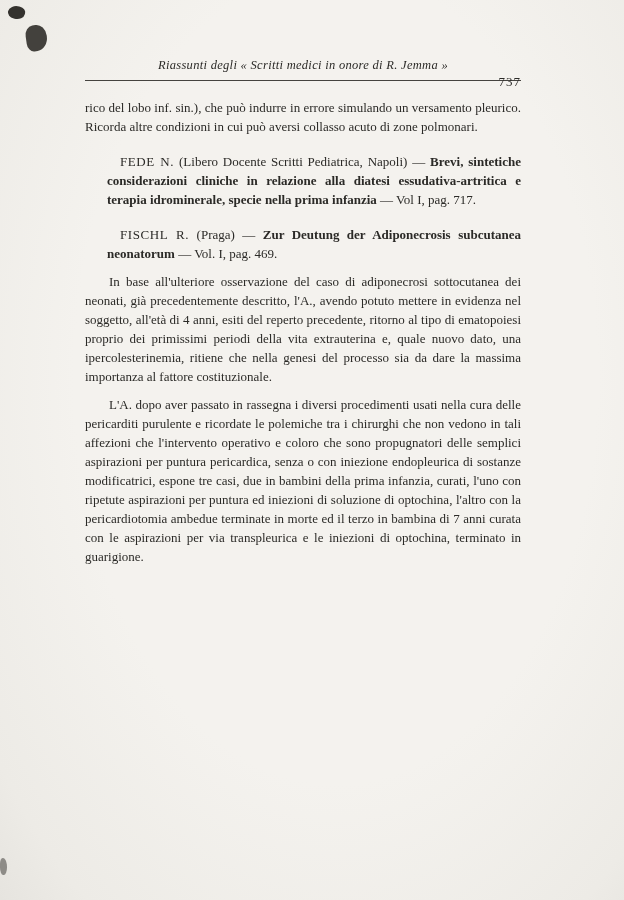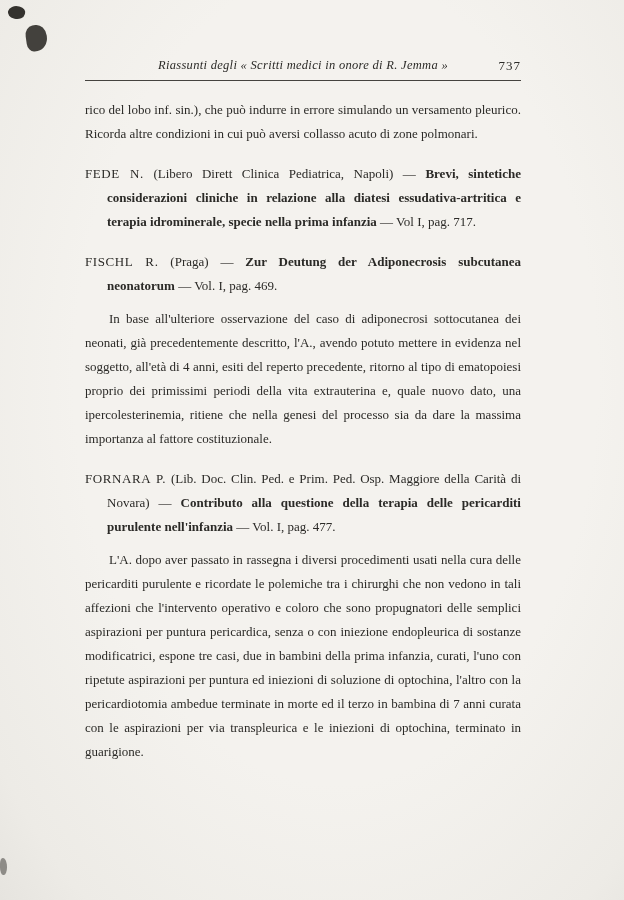--- a/index.html
+++ b/index.html
@@ -32,53 +32,54 @@
     height: 18px;
     font-style: italic;
     font-size: 12.5px;
     letter-spacing: 0.3px;
     text-align: center;
     white-space: nowrap;
   }
   .page-number {
     position: absolute;
     right: 0;
-    top: 0;
+    top: 16px;
     font-style: normal;
     font-size: 13px;
     letter-spacing: 1px;
   }
   .rule {
     border: none;
     border-top: 1.2px solid #45433f;
     margin: 4px 0 0 0;
   }
   p {
     margin: 0;
     font-size: 13px;
-    line-height: 24px;
+    line-height: 19px;
     text-align: justify;
   }
   .cont {
     margin-top: 17px;
   }
   .entry {
     margin-top: 0;
   }
   .entry-head {
     margin-top: 16px;
     padding-left: 22px;
     text-indent: -22px;
   }
   .entry-body {
     margin-top: 9px;
     text-indent: 24px;
   }
   .author {
     letter-spacing: 0.6px;
+    margin-left: 35px;
   }
   .entry-title {
     font-weight: bold;
   }
   .smudge {
     position: absolute;
     background: #34322e;
   }
   .s1 {
     left: 8px; top: 6px;
@@ -113,30 +114,29 @@
 
     <div class="header-row">
       <span>Riassunti degli « Scritti medici in onore di R. Jemma »</span>
       <span class="page-number">737</span>
     </div>
     <hr class="rule">
 
     <p class="cont">rico del lobo inf. sin.), che può indurre in errore simulando un versamento pleurico. Ricorda altre condizioni in cui può aversi collasso acuto di zone polmonari.</p>
 
     <div class="entry">
-      <p class="entry-head"><span class="author">FEDE N.</span><span> (Libero Dirett Clinica Pediatrica, Napoli) — </span><span class="entry-title">Brevi, sintetiche considerazioni cliniche in relazione alla diatesi essudativa-artritica e terapia idrominerale, specie nella prima infanzia</span><span> — Vol I, pag. 717.</span></p>
+      <p class="entry-head"><span class="author">FEDE N.</span><span> (Libero Docente Scritti Pediatrica, Napoli) — </span><span class="entry-title">Brevi, sintetiche considerazioni cliniche in relazione alla diatesi essudativa-artritica e terapia idrominerale, specie nella prima infanzia</span><span> — Vol I, pag. 717.</span></p>
     </div>
 
     <div class="entry">
     </div>
 
     <div class="entry">
       <p class="entry-head"><span class="author">FISCHL R.</span><span> (Praga) — </span><span class="entry-title">Zur Deutung der Adiponecrosis subcutanea neonatorum</span><span> — Vol. I, pag. 469.</span></p>
       <p class="entry-body">In base all'ulteriore osservazione del caso di adiponecrosi sottocutanea dei neonati, già precedentemente descritto, l'A., avendo potuto mettere in evidenza nel soggetto, all'età di 4 anni, esiti del reperto precedente, ritorno al tipo di ematopoiesi proprio dei primissimi periodi della vita extrauterina e, quale nuovo dato, una ipercolesterinemia, ritiene che nella genesi del processo sia da dare la massima importanza al fattore costituzionale.</p>
     </div>
 
     <div class="entry">
-      <p class="entry-head"><span class="author">FORNARA P.</span><span> (Lib. Doc. Clin. Ped. e Prim. Ped. Osp. Maggiore della Carità di Novara) — </span><span class="entry-title">Contributo alla questione della terapia delle pericarditi purulente nell'infanzia</span><span> — Vol. I, pag. 477.</span></p>
       <p class="entry-body">L'A. dopo aver passato in rassegna i diversi procedimenti usati nella cura delle pericarditi purulente e ricordate le polemiche tra i chirurghi che non vedono in tali affezioni che l'intervento operativo e coloro che sono propugnatori delle semplici aspirazioni per puntura pericardica, senza o con iniezione endopleurica di sostanze modificatrici, espone tre casi, due in bambini della prima infanzia, curati, l'uno con ripetute aspirazioni per puntura ed iniezioni di soluzione di optochina, l'altro con la pericardiotomia ambedue terminate in morte ed il terzo in bambina di 7 anni curata con le aspirazioni per via transpleurica e le iniezioni di optochina, terminato in guarigione.</p>
     </div>
 
   </div>
 </div>
 
 </body></html>

